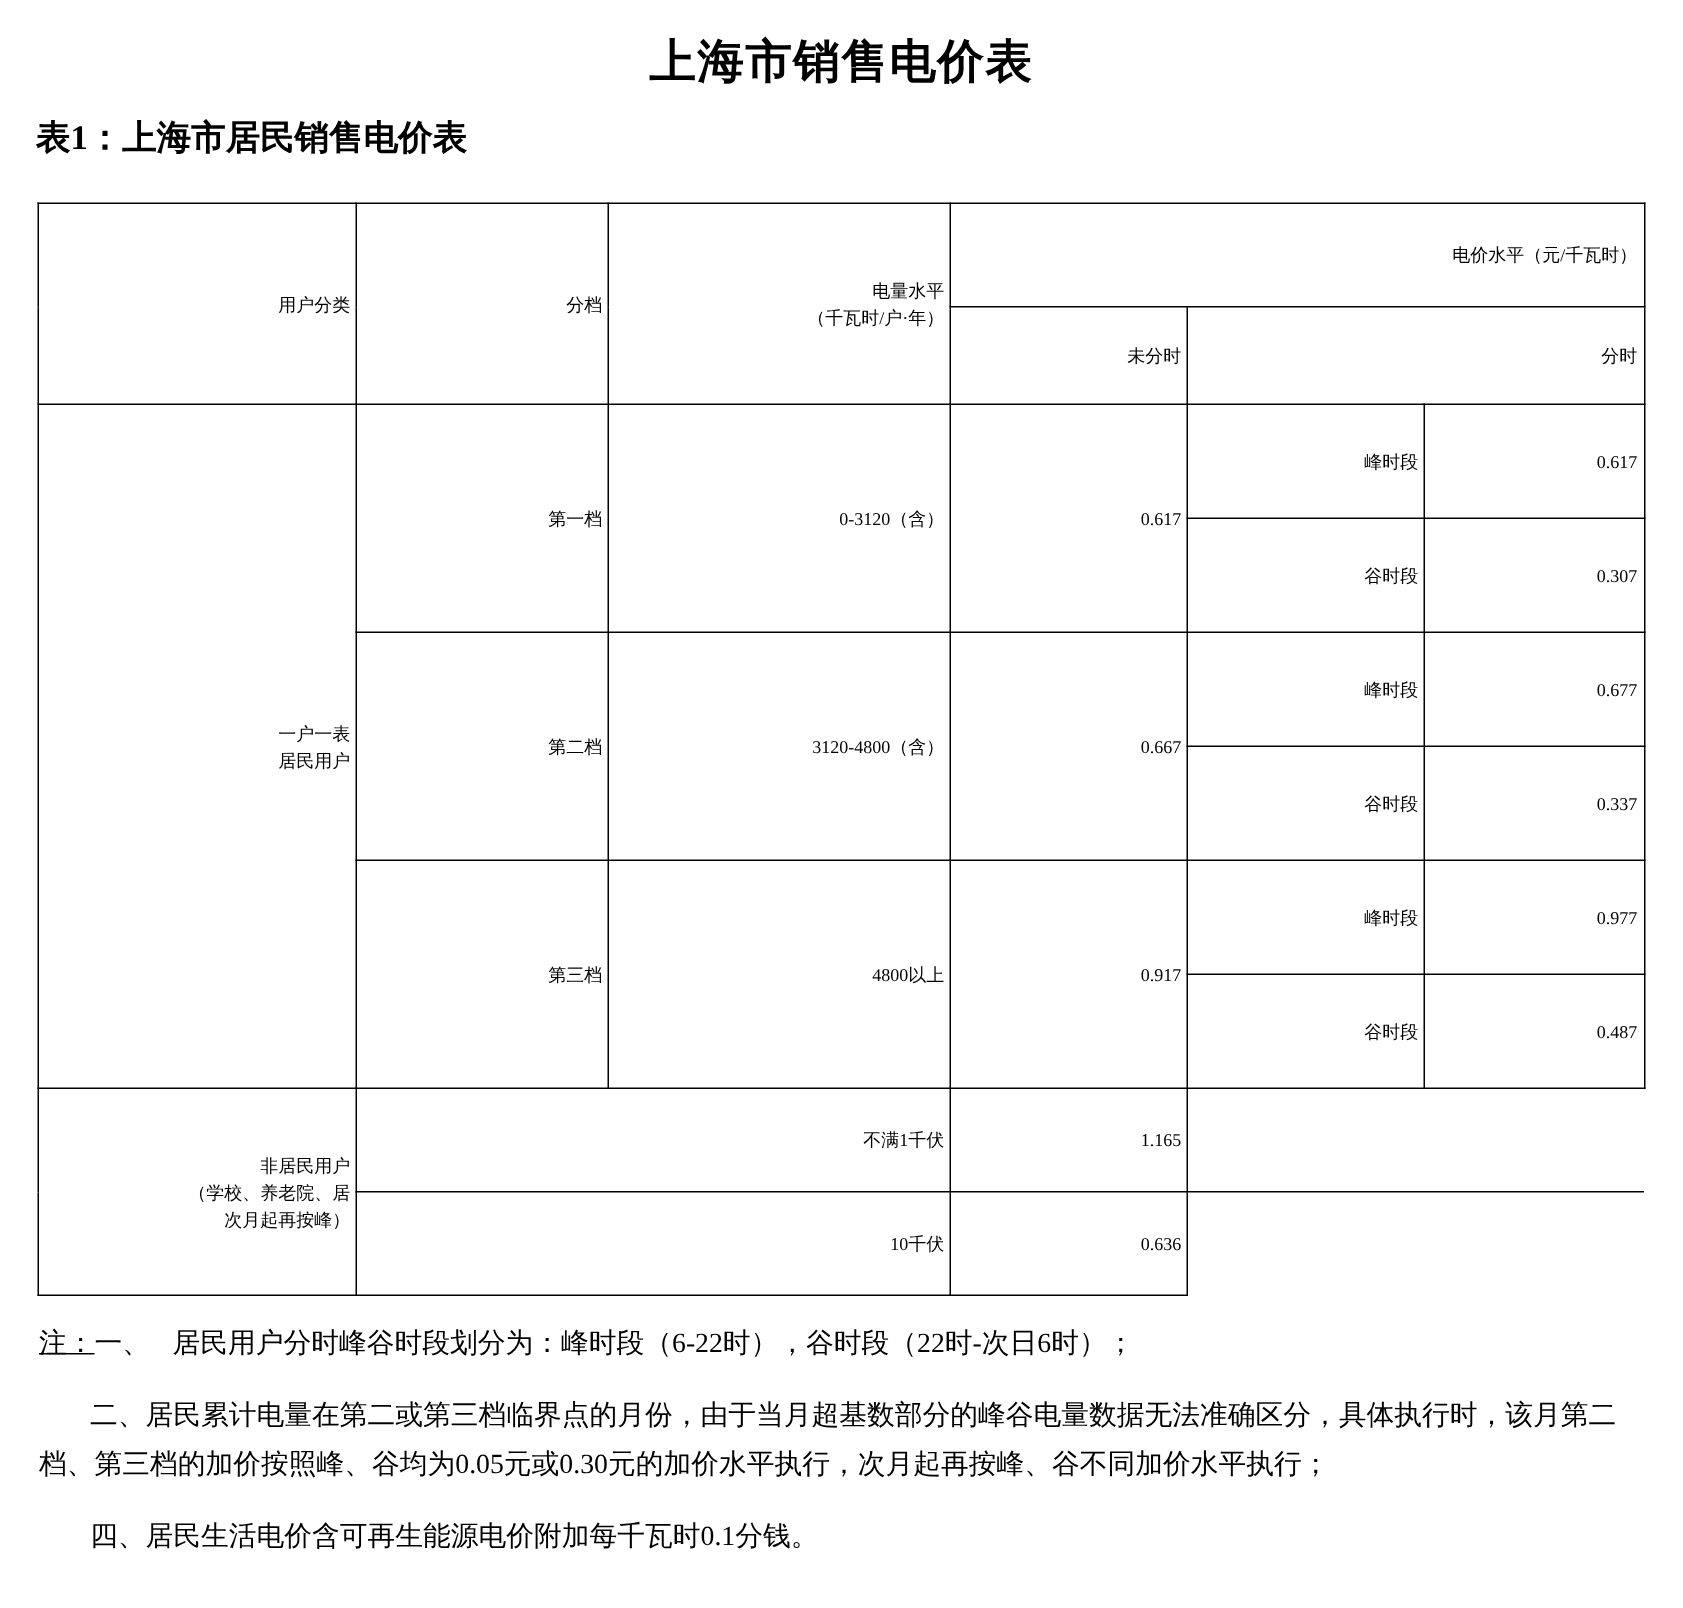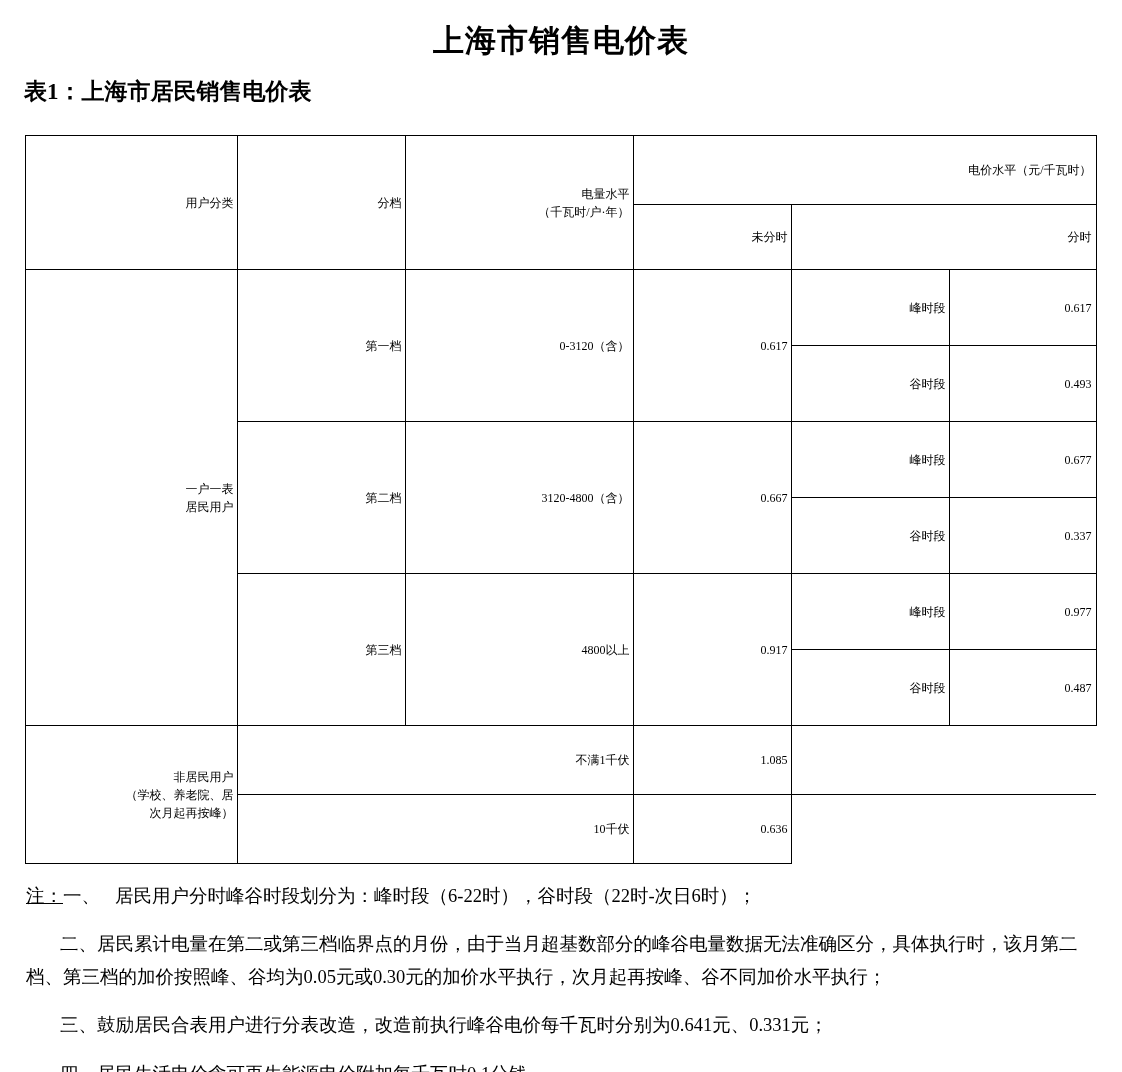--- a/index.html
+++ b/index.html
@@ -126,21 +126,21 @@
           <div>居民用户</div>
         </td>
         <td class="tall" rowspan="2">第一档</td>
         <td rowspan="2">0-3120（含）</td>
         <td rowspan="2">0.617</td>
         <td class="row-h">峰时段</td>
         <td class="row-h">0.617</td>
       </tr>
       <tr>
         <td class="row-h">谷时段</td>
-        <td class="row-h">0.493</td>
+        <td class="row-h">0.307</td>
       </tr>
 
       <tr>
         <td class="tall" rowspan="2">第二档</td>
         <td rowspan="2">3120-4800（含）</td>
         <td rowspan="2">0.667</td>
         <td class="row-h">峰时段</td>
         <td class="row-h">0.677</td>
       </tr>
       <tr>
@@ -160,39 +160,36 @@
         <td class="row-h">0.487</td>
       </tr>
 
       <tr>
         <td rowspan="2">
           <div>非居民用户</div>
           <div>（学校、养老院、居</div>
           <div>次月起再按峰）</div>
         </td>
         <td class="nonres-cell" colspan="2">不满1千伏</td>
-        <td class="nonres-cell">1.085</td>
+        <td class="nonres-cell">1.165</td>
         <td class="nonres-cell" colspan="2" style="border-right:none;border-bottom:none;border-top:none;"></td>
       </tr>
       <tr>
         <td class="nonres-cell" colspan="2">10千伏</td>
         <td class="nonres-cell">0.636</td>
         <td class="nonres-cell" colspan="2" style="border-right:none;border-bottom:none;"></td>
       </tr>
     </tbody>
   </table>
 
   <div class="notes">
     <p class="note-first">
       <span>注：</span><span class="note-label">一、</span><span class="note-hang">居民用户分时峰谷时段划分为：峰时段（6-22时），谷时段（22时-次日6时）；</span>
     </p>
     <p class="note-item">
       <span>二、</span><span>居民累计电量在第二或第三档临界点的月份，由于当月超基数部分的峰谷电量数据无法准确区分，具体执行时，该月第二档、第三档的加价按照峰、谷均为0.05元或0.30元的加价水平执行，次月起再按峰、谷不同加价水平执行；</span>
     </p>
     <p class="note-item">
-      <span>三、</span><span>鼓励居民合表用户进行分表改造，改造前执行峰谷电价每千瓦时分别为0.641元、0.331元；</span>
-    </p>
-    <p class="note-item">
       <span>四、</span><span>居民生活电价含可再生能源电价附加每千瓦时0.1分钱。</span>
     </p>
   </div>
 
 </div>
 
 </body></html>

